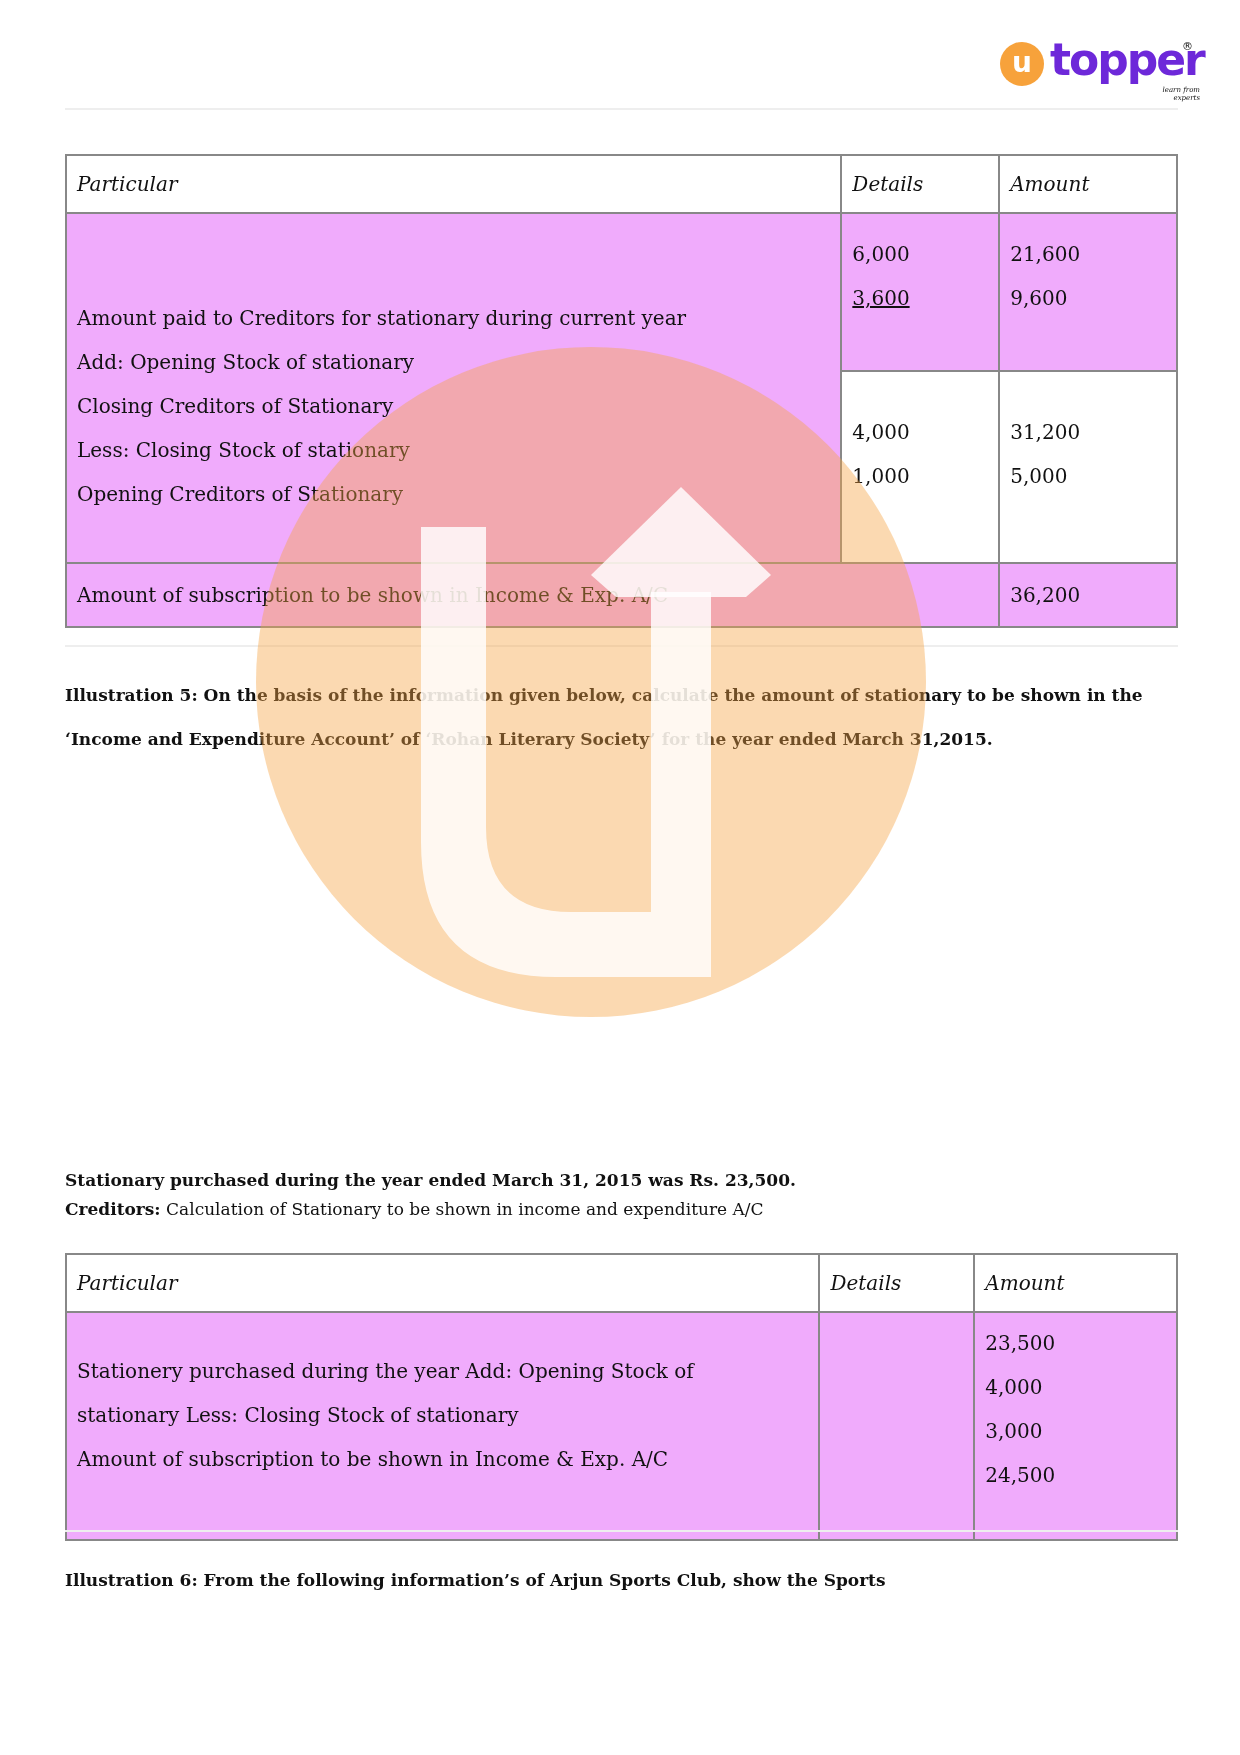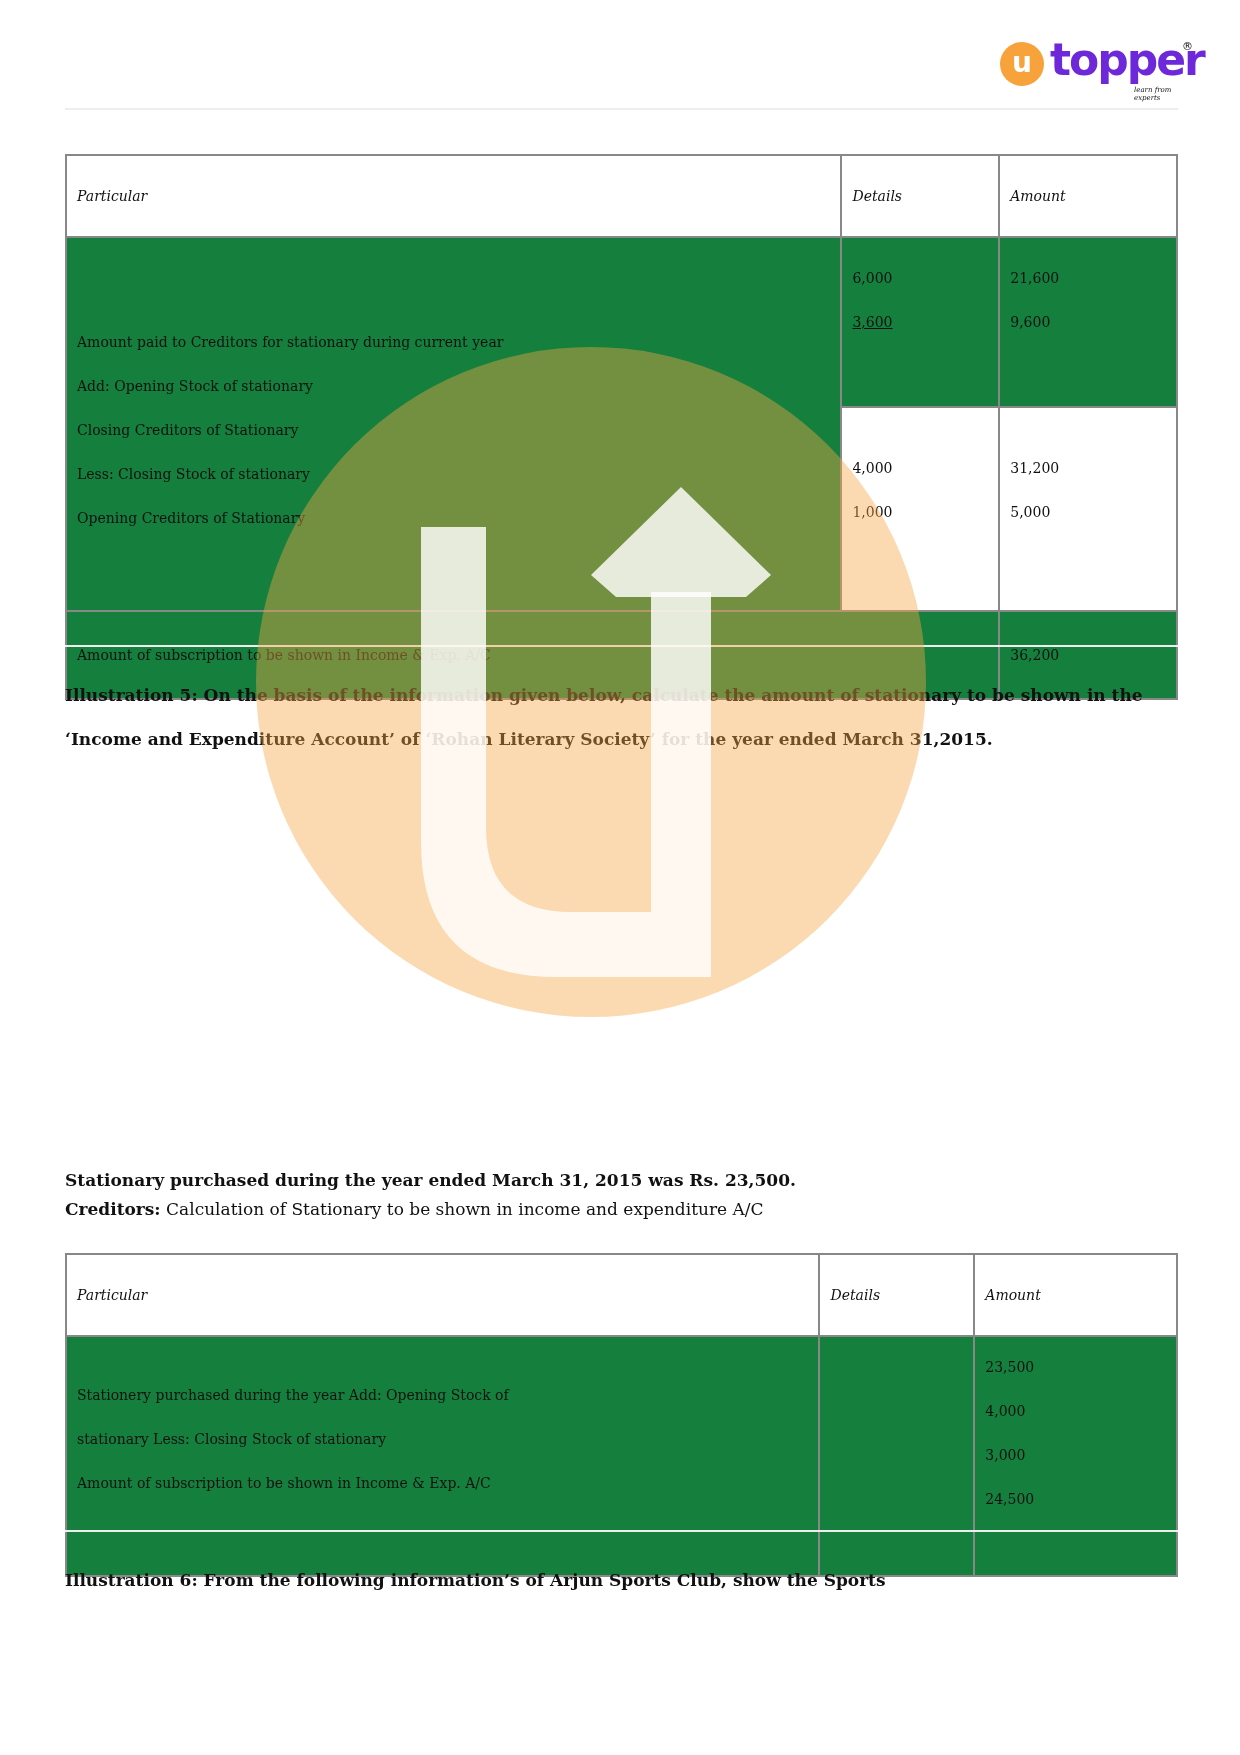--- a/index.html
+++ b/index.html
@@ -7,28 +7,28 @@
          font-family: "DejaVu Serif", "Liberation Serif", serif; color: #111; }
 
   
   .logo { position: absolute; left: 1000px; top: 38px; width: 200px; height: 60px; }
   .logo .badge { position: absolute; left: 0; top: 4px; width: 44px; height: 44px; border-radius: 50%;
                  background: #f7a23b; color: #fff; font: bold 28px "DejaVu Sans", sans-serif;
                  text-align: center; line-height: 42px; }
   .logo .word { position: absolute; left: 50px; top: -4px; font: bold 44px "DejaVu Sans", sans-serif;
                 letter-spacing: -2px; color: #6d28d9; }
   .logo .reg { position: absolute; left: 182px; top: 2px; font: 11px "DejaVu Sans", sans-serif; }
-  .logo .tag { position: absolute; left: 134px; top: 48px; font: italic 7px "DejaVu Serif", serif; }
+  .logo .tag { position: absolute; left: 134px; top: 48px; font: italic 7px "DejaVu Serif", serif; text-align: right; }
   .hr { position: absolute; left: 65px; width: 1113px; height: 2px; background: #eeeeee; }
 
   
   table { position: absolute; left: 65px; width: 1113px; border-collapse: collapse; }
-  td { border: 2px solid #888; vertical-align: top; font-size: 14px; padding: 12px 10px; }
+  td { border: 2px solid #888; vertical-align: top; font-size: 20px; padding: 0 10px; }
   .th-i { font-style: italic; height: 56px; vertical-align: middle; }
-  .grey { background: #15803d; }
+  .grey { background: #f0abfc; }
   .white { background: #ffffff; }
   .line { display: block; height: 44px; line-height: 44px; }
   .u { text-decoration: underline; }
   .bold { font-weight: bold; }
 
   .para { position: absolute; left: 65px; width: 1120px; font-size: 17px; line-height: 44px; }
 
   
   .wm { position: absolute; left: 256px; top: 347px; width: 670px; height: 670px; border-radius: 50%;
         background: rgba(245, 165, 70, 0.42); pointer-events: none; }

